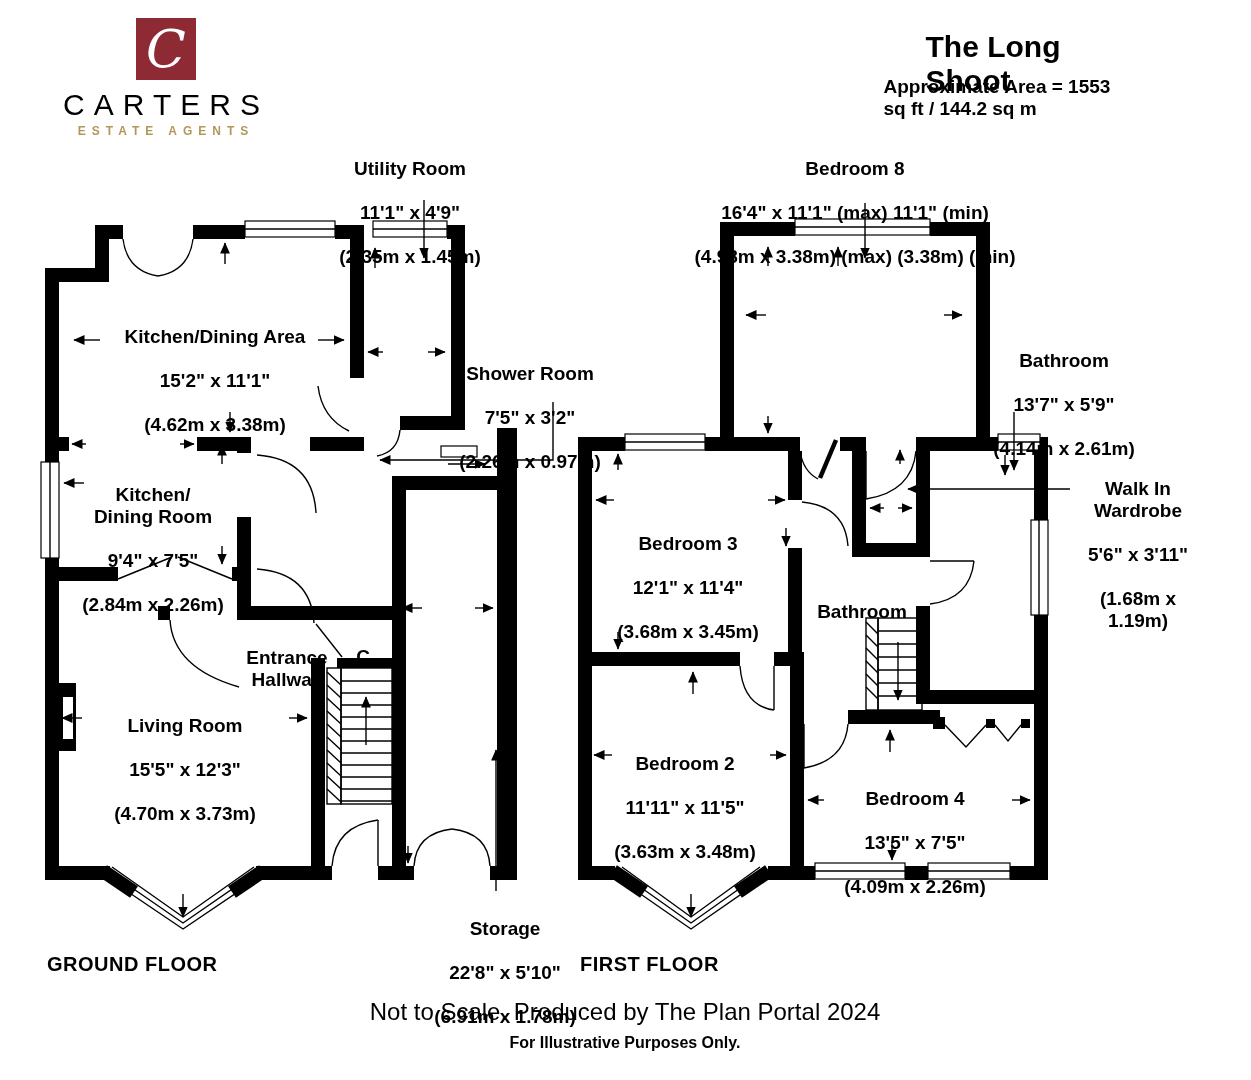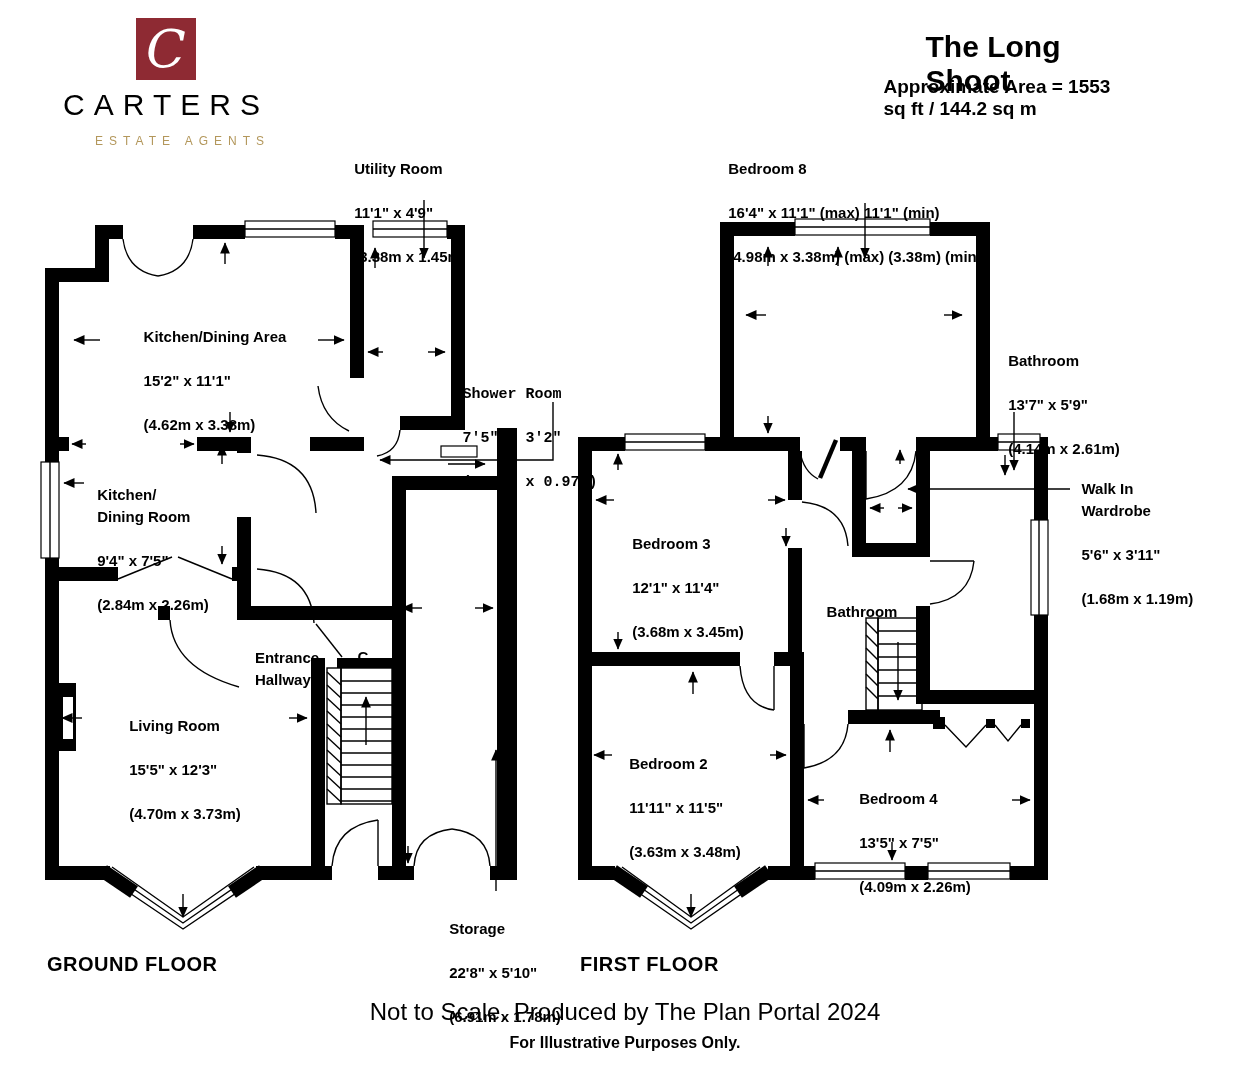--- a/index.html
+++ b/index.html
@@ -4,34 +4,34 @@
 <style>
   html,body{margin:0;padding:0;background:#ffffff;}
   #page{position:relative;width:1251px;height:1080px;background:#fff;overflow:hidden;
         font-family:"Liberation Sans", sans-serif;color:#000;}
   svg{position:absolute;left:0;top:0;}
   .wall{fill:#000;stroke:none;}
   .thin{fill:none;stroke:#000;stroke-width:1.4;}
   .thick-leaf{fill:none;stroke:#000;stroke-width:4.5;}
   .win{fill:#fff;stroke:#000;stroke-width:1.2;}
   .dim{stroke:#000;stroke-width:1.4;fill:none;}
-  .lbl{position:absolute;transform:translate(-50%,0);text-align:left;
-       font-weight:bold;font-size:15px;line-height:22px;white-space:pre-line;}
+  .lbl{position:absolute;transform:translate(-50%,0);text-align:center;
+       font-weight:bold;font-size:19px;line-height:22px;white-space:pre-line;}
   .lbl .rn,.lbl .rd{font-weight:bold;}
   .floor-name{position:absolute;font-weight:bold;font-size:20px;letter-spacing:.5px;}
   .title{position:absolute;transform:translate(-50%,0);font-weight:bold;font-size:30px;}
   .subtitle{position:absolute;transform:translate(-50%,0);font-weight:bold;font-size:19px;}
   .footer1{position:absolute;transform:translate(-50%,0);font-size:24px;}
   .footer2{position:absolute;transform:translate(-50%,0);font-size:16px;font-weight:bold;}
   
   .logo{position:absolute;left:62px;top:18px;width:208px;text-align:center;}
   .logo-box{width:60px;height:62px;margin:0 auto;display:flex;align-items:center;justify-content:center;}
   .logo-c{font-family:"DejaVu Serif", serif;font-style:italic;font-size:52px;color:#fff;line-height:1;}
   .logo-name{margin-top:8px;font-size:30px;letter-spacing:9px;font-weight:400;}
-  .logo-tag{margin-top:12px;font-size:12px;letter-spacing:6px;font-weight:normal;text-align:right;}
+  .logo-tag{margin-top:2px;font-size:12px;letter-spacing:6px;font-weight:bold;}
 </style>
 </head>
 <body>
 
 <div id="page">
 
   <svg width="1251" height="1080" viewBox="0 0 1251 1080">
     <defs>
       <marker id="ah" markerWidth="9" markerHeight="8" refX="7.5" refY="3.5" orient="auto">
         <path d="M0,0 L8,3.5 L0,7 Z" fill="#000"></path>
@@ -293,28 +293,28 @@
     <div class="logo-name" style="color: #000000;">CARTERS</div>
     <div class="logo-tag" style="color: rgb(179, 151, 91);">ESTATE AGENTS</div>
   </div>
 
   <div class="title" style="left:1034px;top:30px;">The Long Shoot</div>
   <div class="subtitle" style="left:963px;top:76px;margin-left:43px;">Approximate Area = 1553 sq ft / 144.2 sq m</div>
 
   <div class="lbl" style="left:410px;top:136px;">
     <div class="rn">Utility Room</div>
     <div class="rd">11'1" x 4'9"</div>
-    <div class="rd">(3.38m x 1.45m)</div>
+    <div class="rd">(2.35m x 1.45m)</div>
   </div>
   <div class="lbl" style="left:215px;top:304px;">
     <div class="rn">Kitchen/Dining Area</div>
     <div class="rd">15'2" x 11'1"</div>
     <div class="rd">(4.62m x 3.38m)</div>
   </div>
-  <div class="lbl" style="left:530px;top:362px;font-family:Liberation Mono, monospace;">
+  <div class="lbl" style="left:530px;top:341px;">
     <div class="rn">Shower Room</div>
     <div class="rd">7'5" x 3'2"</div>
     <div class="rd">(2.26m x 0.97m)</div>
   </div>
   <div class="lbl" style="left:153px;top:462px;">
     <div class="rn">Kitchen/
 Dining Room</div>
     <div class="rd">9'4" x 7'5"</div>
     <div class="rd">(2.84m x 2.26m)</div>
   </div>

